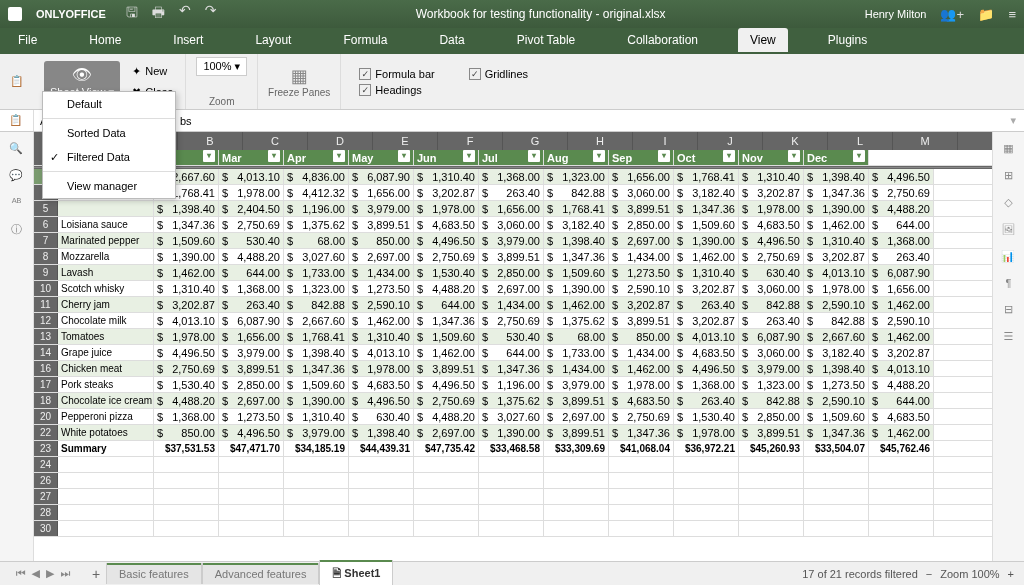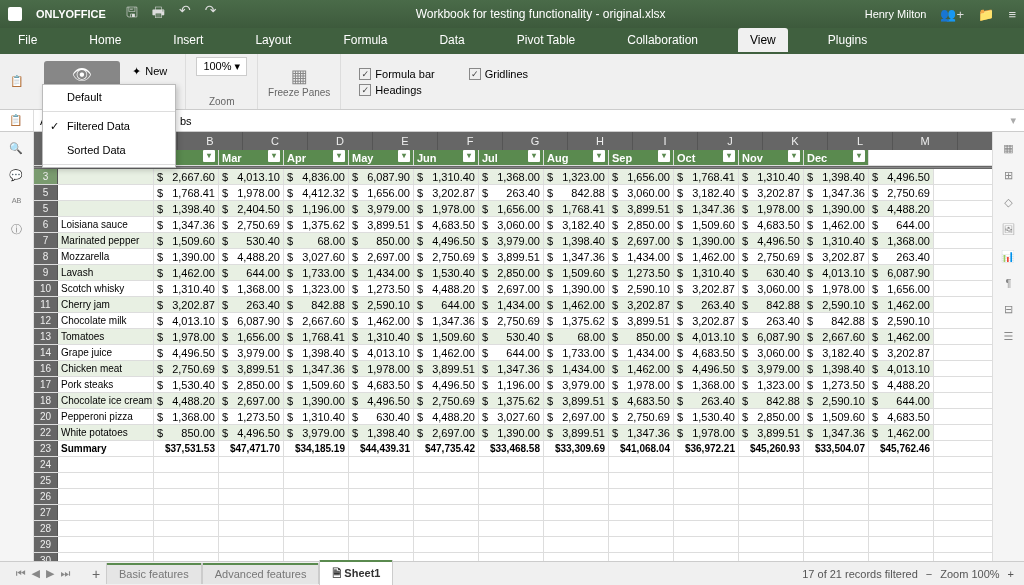--- a/index.html
+++ b/index.html
@@ -22,21 +22,21 @@
 .sheet-view-btn .eye { font-size:16px; }
 .small-btn { display:flex; align-items:center; gap:4px; cursor:pointer; font-size:11px; padding:2px; }
 .zoom-box { border:1px solid #ccc; padding:2px 6px; font-size:11px; background:#fff; }
 .ribbon-label { font-size:10px; color:#666; text-align:center; }
 .chk-row { display:flex; align-items:center; gap:4px; font-size:11px; margin:2px 8px; }
 .chk { width:12px; height:12px; border:1px solid #888; display:inline-flex; align-items:center; justify-content:center; font-size:9px; color:#444; }
 .formula-row { height:22px; border-bottom:1px solid #ccc; display:flex; align-items:center; }
 .left-tools { width:34px; height:100%; display:flex; justify-content:center; align-items:center; border-right:1px solid #ddd; }
 .namebox { width:140px; border-right:1px solid #ccc; padding:0 6px; font-size:11px; display:flex; align-items:center; height:100%; }
 .fx-area { flex:1; padding:0 6px; display:flex; align-items:center; gap:6px; }
-.dropdown-menu { position:absolute; left:42px; top:84px; width:134px; background:#fff; border:1px solid #bbb; box-shadow:2px 2px 6px rgba(0,0,0,0.2); z-index:50; }
+.dropdown-menu { position:absolute; left:42px; top:91px; width:134px; background:#fff; border:1px solid #bbb; box-shadow:2px 2px 6px rgba(0,0,0,0.2); z-index:50; }
 .dropdown-menu .mi { padding:6px 10px 6px 24px; cursor:pointer; font-size:11px; position:relative; }
 .dropdown-menu .sep { height:1px; background:#ddd; margin:2px 0; }
 .dropdown-menu .mi.checked::before { content:"✓"; position:absolute; left:7px; }
 .main { display:flex; height:calc(585px - 28px - 26px - 56px - 22px - 24px); }
 .sidebar-left { width:34px; background:#f5f5f5; border-right:1px solid #ddd; display:flex; flex-direction:column; align-items:center; gap:14px; padding-top:10px; color:#888; }
 .sidebar-right { width:32px; background:#f5f5f5; border-left:1px solid #ddd; display:flex; flex-direction:column; align-items:center; gap:14px; padding-top:10px; color:#888; }
 .grid-area { flex:1; overflow:hidden; position:relative; }
 .col-headers { display:flex; background:#666; color:#eee; height:18px; position:sticky; top:0; }
 .corner { width:24px; background:#666; border-right:1px solid #555; }
 .ch { width:65px; text-align:center; border-right:1px solid #555; line-height:18px; font-size:11px; }
@@ -151,23 +151,24 @@
     </div>
   <div class="fx-area">
       <span>bs</span>
     </div>
   <span style="padding:0 8px;color:#aaa">▾</span>
 </div>
 
 <div class="dropdown-menu">
   <div class="mi">Default</div>
   <div class="sep"></div>
+  <div class="mi">Sorted Data</div>
   <div class="mi checked">Filtered Data</div>
-  <div class="mi">Sorted Data</div>
   <div class="sep"></div>
+  <div class="mi">View manager</div>
 </div>
 
 <div class="main">
   <div class="sidebar-left">
     <span>🔍</span>
     <span>💬</span>
     <span>ᴬᴮ</span>
     <span>ⓘ</span>
   </div>
 
@@ -1151,36 +1152,20 @@
           <div class="cell"></div>
           <div class="cell"></div>
           <div class="cell"></div>
           <div class="cell"></div>
           <div class="cell"></div>
           <div class="cell"></div>
           <div class="cell"></div>
           <div class="cell"></div>
         </div>
         <div class="grid-row">
-          <div class="rn">25</div>
-          <div class="cell first"></div>
-          <div class="cell"></div>
-          <div class="cell"></div>
-          <div class="cell"></div>
-          <div class="cell"></div>
-          <div class="cell"></div>
-          <div class="cell"></div>
-          <div class="cell"></div>
-          <div class="cell"></div>
-          <div class="cell"></div>
-          <div class="cell"></div>
-          <div class="cell"></div>
-          <div class="cell"></div>
-        </div>
-        <div class="grid-row">
           <div class="rn">26</div>
           <div class="cell first"></div>
           <div class="cell"></div>
           <div class="cell"></div>
           <div class="cell"></div>
           <div class="cell"></div>
           <div class="cell"></div>
           <div class="cell"></div>
           <div class="cell"></div>
           <div class="cell"></div>
@@ -1200,36 +1185,20 @@
           <div class="cell"></div>
           <div class="cell"></div>
           <div class="cell"></div>
           <div class="cell"></div>
           <div class="cell"></div>
           <div class="cell"></div>
           <div class="cell"></div>
         </div>
         <div class="grid-row">
           <div class="rn">28</div>
-          <div class="cell first"></div>
-          <div class="cell"></div>
-          <div class="cell"></div>
-          <div class="cell"></div>
-          <div class="cell"></div>
-          <div class="cell"></div>
-          <div class="cell"></div>
-          <div class="cell"></div>
-          <div class="cell"></div>
-          <div class="cell"></div>
-          <div class="cell"></div>
-          <div class="cell"></div>
-          <div class="cell"></div>
-        </div>
-        <div class="grid-row">
-          <div class="rn">29</div>
           <div class="cell first"></div>
           <div class="cell"></div>
           <div class="cell"></div>
           <div class="cell"></div>
           <div class="cell"></div>
           <div class="cell"></div>
           <div class="cell"></div>
           <div class="cell"></div>
           <div class="cell"></div>
           <div class="cell"></div>

